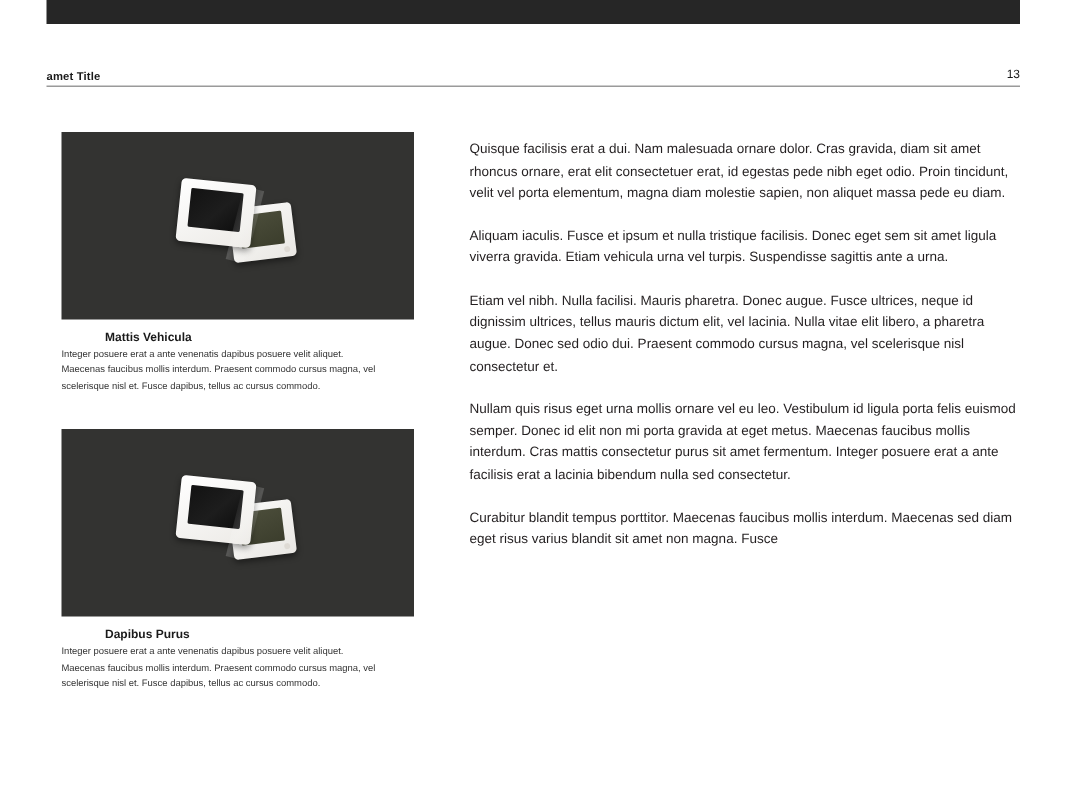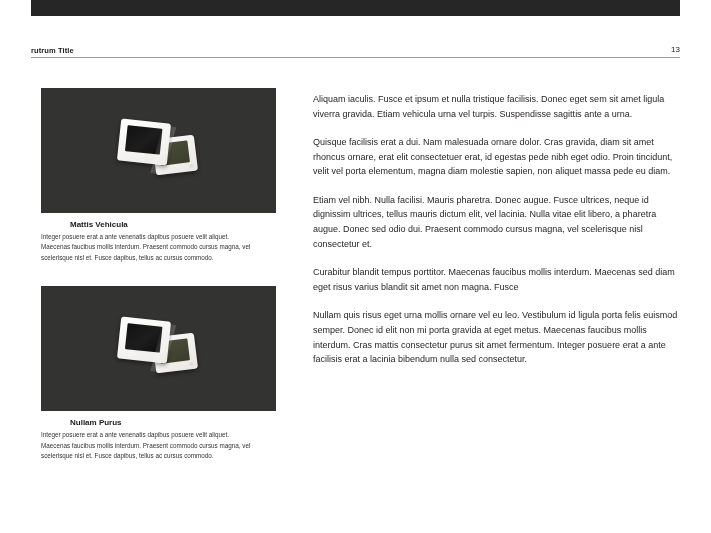--- a/index.html
+++ b/index.html
@@ -195,21 +195,21 @@
   .body-paragraph:last-child { margin-bottom: 0; }
 </style>
 </head>
 <body>
 
 <div class="page">
 
   <div class="top-bar"></div>
 
   <div class="header">
-    <div class="header-title">rutrum Title</div>
+    <div class="header-title">amet Title</div>
     <div class="header-page-number">13</div>
   </div>
   <div class="header-rule"></div>
 
   <div class="content">
 
     <div class="col-left">
 
       <div class="figure">
         <div class="figure-image">
@@ -237,29 +237,29 @@
               <div class="photo"></div>
               <div class="dot"></div>
             </div>
             <div class="frame frame-front">
               <div class="photo"></div>
               <div class="glint"></div>
             </div>
           </div>
         </div>
         <div class="figure-caption">
-          <p class="caption-title">Nullam Purus</p>
+          <p class="caption-title">Dapibus Purus</p>
           <p class="caption-body">Integer posuere erat a ante venenatis dapibus posuere velit aliquet. Maecenas faucibus mollis interdum. Praesent commodo cursus magna, vel scelerisque nisl et. Fusce dapibus, tellus ac cursus commodo.</p>
         </div>
       </div>
 
     </div>
 
     <div class="col-right">
+      <p class="body-paragraph">Quisque facilisis erat a dui. Nam malesuada ornare dolor. Cras gravida, diam sit amet rhoncus ornare, erat elit consectetuer erat, id egestas pede nibh eget odio. Proin tincidunt, velit vel porta elementum, magna diam molestie sapien, non aliquet massa pede eu diam.</p>
       <p class="body-paragraph">Aliquam iaculis. Fusce et ipsum et nulla tristique facilisis. Donec eget sem sit amet ligula viverra gravida. Etiam vehicula urna vel turpis. Suspendisse sagittis ante a urna.</p>
-      <p class="body-paragraph">Quisque facilisis erat a dui. Nam malesuada ornare dolor. Cras gravida, diam sit amet rhoncus ornare, erat elit consectetuer erat, id egestas pede nibh eget odio. Proin tincidunt, velit vel porta elementum, magna diam molestie sapien, non aliquet massa pede eu diam.</p>
       <p class="body-paragraph">Etiam vel nibh. Nulla facilisi. Mauris pharetra. Donec augue. Fusce ultrices, neque id dignissim ultrices, tellus mauris dictum elit, vel lacinia. Nulla vitae elit libero, a pharetra augue. Donec sed odio dui. Praesent commodo cursus magna, vel scelerisque nisl consectetur et.</p>
+      <p class="body-paragraph">Nullam quis risus eget urna mollis ornare vel eu leo. Vestibulum id ligula porta felis euismod semper. Donec id elit non mi porta gravida at eget metus. Maecenas faucibus mollis interdum. Cras mattis consectetur purus sit amet fermentum. Integer posuere erat a ante facilisis erat a lacinia bibendum nulla sed consectetur.</p>
       <p class="body-paragraph">Curabitur blandit tempus porttitor. Maecenas faucibus mollis interdum. Maecenas sed diam eget risus varius blandit sit amet non magna. Fusce</p>
-      <p class="body-paragraph">Nullam quis risus eget urna mollis ornare vel eu leo. Vestibulum id ligula porta felis euismod semper. Donec id elit non mi porta gravida at eget metus. Maecenas faucibus mollis interdum. Cras mattis consectetur purus sit amet fermentum. Integer posuere erat a ante facilisis erat a lacinia bibendum nulla sed consectetur.</p>
     </div>
 
   </div>
 </div>
 
 </body></html>

